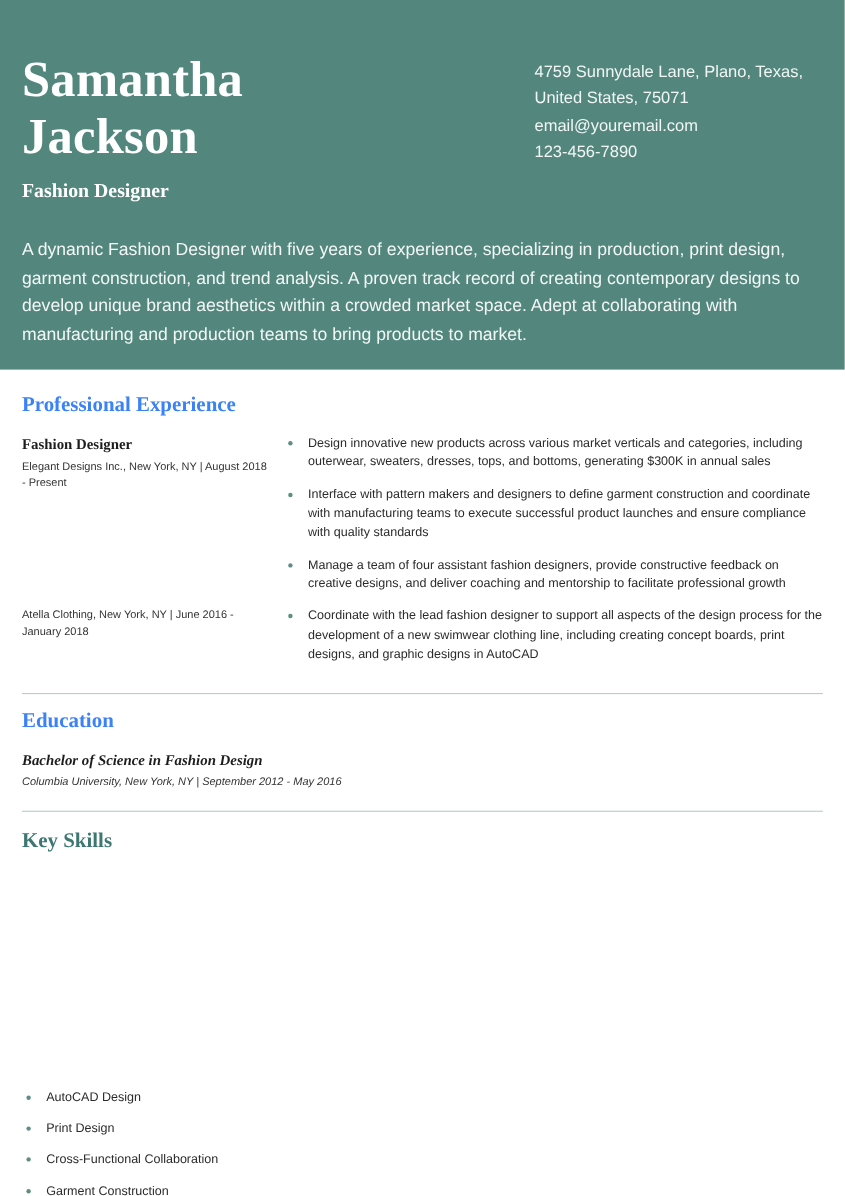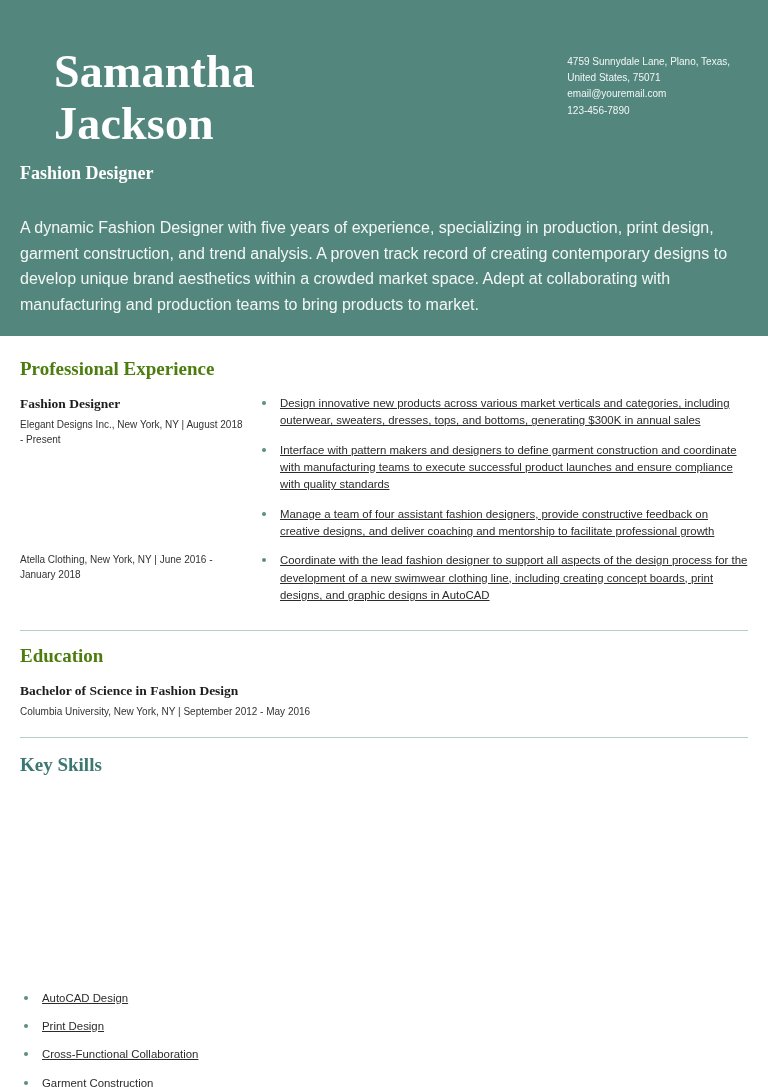--- a/index.html
+++ b/index.html
@@ -34,39 +34,39 @@
 
   .name {
     font-family: "Liberation Serif", serif;
     font-weight: bold;
     font-size: 46px;
     line-height: 1.12;
     letter-spacing: 0.2px;
     margin: 0;
     color: #ffffff;
   }
-  .name-line { display: block; margin-left: 34px; }
+  .name-line { display: block; }
 
   .job-title {
     font-family: "Liberation Serif", serif;
     font-weight: bold;
     font-size: 18px;
     line-height: 1.2;
     margin: 14px 0 0 0;
     color: #ffffff;
   }
 
   .contact {
     flex: 0 0 auto;
     padding-top: 8px;
     margin-right: 18px;
     text-align: left;
   }
   .contact div {
-    font-size: 10px;
+    font-size: 15px;
     line-height: 1.62;
     color: #f2f6f5;
     white-space: nowrap;
   }
 
   .summary {
     margin: 30px 0 0 0;
     font-size: 16px;
     line-height: 1.62;
     color: #f3f7f6;
@@ -79,21 +79,21 @@
     box-sizing: border-box;
   }
 
   .section { margin-bottom: 4px; }
 
   .section-heading {
     font-family: "Liberation Serif", serif;
     font-weight: bold;
     font-size: 19px;
     line-height: 1.2;
-    color: #4d7c0f;
+    color: #3b82f6;
     margin: 0 0 14px 0;
   }
   .section-heading.strong { color: #3c7771; }
 
   .divider {
     border: 0;
     border-top: 1px solid #b6cdc9;
     margin: 14px 0 14px 0;
     width: 728px;
   }
@@ -104,42 +104,41 @@
     align-items: flex-start;
   }
   .col-left {
     width: 238px;
     flex: 0 0 238px;
     padding-right: 14px;
     box-sizing: border-box;
   }
   .col-right { flex: 1 1 auto; }
 
-  .entry { margin-bottom: 18px; }
+  .entry { margin-bottom: 18px; font-style: italic; }
 
   .entry-title {
     font-family: "Liberation Serif", serif;
     font-weight: bold;
     font-size: 13.5px;
     line-height: 1.3;
     color: #1d1d1d;
     margin: 0 0 4px 0;
   }
   .entry-meta {
     font-size: 10px;
     line-height: 1.5;
     color: #333333;
     margin: 0;
   }
 
   ul.bullets {
     list-style: none;
     margin: 0;
     padding: 0;
-    text-decoration: underline;
   }
   ul.bullets li {
     position: relative;
     padding-left: 22px;
     margin-bottom: 12px;
     font-size: 11.4px;
     line-height: 1.52;
     color: #2b2b2b;
   }
   ul.bullets li:before {

